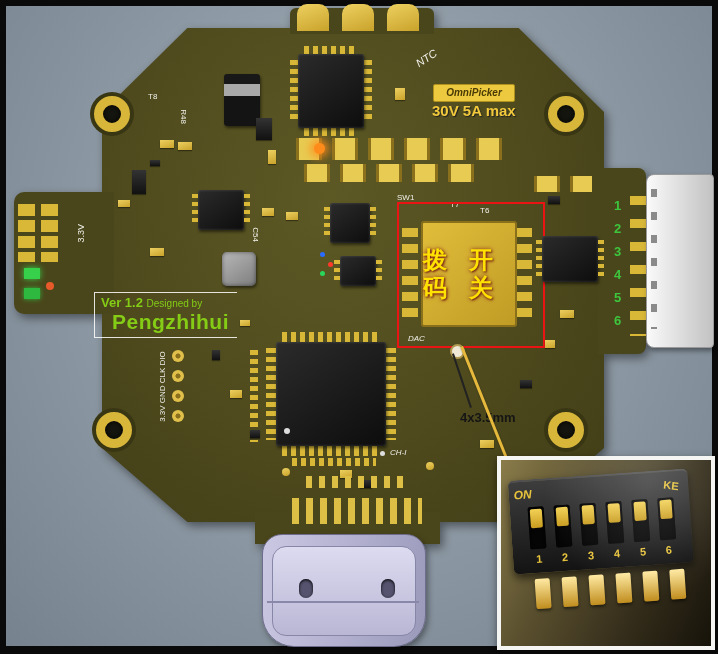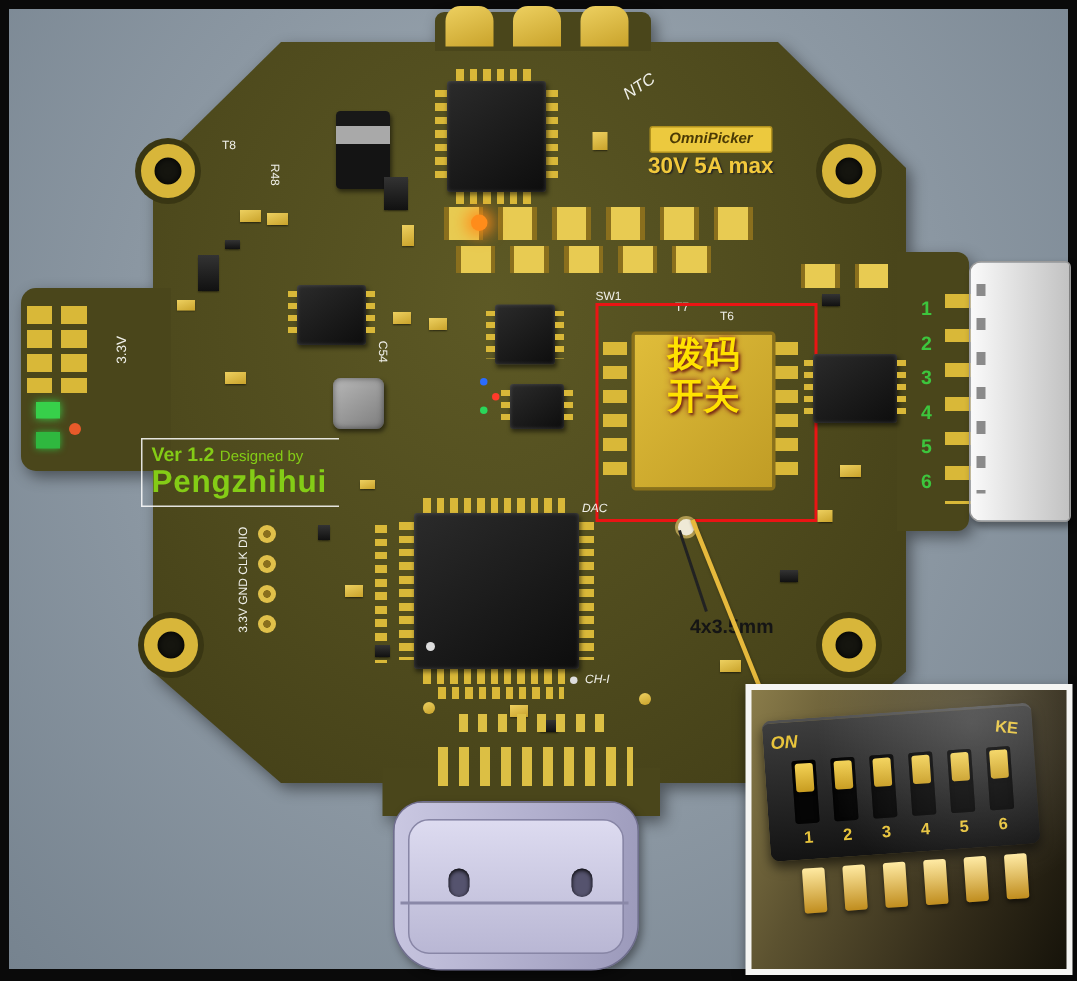--- a/index.html
+++ b/index.html
@@ -101,21 +101,21 @@
   <div class="a chip chip-lr" style="left:340px;top:256px;width:36px;height:30px;"></div>
   <div class="a dot" style="left:320px;top:252px;width:5px;height:5px;background:#2a6cff;"></div>
   <div class="a dot" style="left:328px;top:262px;width:5px;height:5px;background:#ff3a2a;"></div>
   <div class="a dot" style="left:320px;top:271px;width:5px;height:5px;background:#2ad65a;"></div>
 
   <div class="a verblock" style="left:94px;top:292px;">
     <div style="font-size:13px;font-weight:bold;">
       <span>Ver 1.2</span>
       <span style="font-size:10px;font-weight:normal;">Designed by</span>
     </div>
-    <div style="font-size:21px;font-weight:bold;letter-spacing:.5px;">Pengzhihui</div>
+    <div style="font-size:21px;font-weight:bold;letter-spacing:.5px;margin-left:11px;">Pengzhihui</div>
   </div>
 
   <div class="a t" style="left:117px;top:382px;width:90px;font-size:8px;text-align:center;transform:rotate(-90deg);">3.3V GND CLK DIO</div>
   <div class="a dot" style="left:172px;top:350px;width:12px;height:12px;background:radial-gradient(circle,#8a6f1d 0 28%,#e0c04a 32%);"></div>
   <div class="a dot" style="left:172px;top:370px;width:12px;height:12px;background:radial-gradient(circle,#8a6f1d 0 28%,#e0c04a 32%);"></div>
   <div class="a dot" style="left:172px;top:390px;width:12px;height:12px;background:radial-gradient(circle,#8a6f1d 0 28%,#e0c04a 32%);"></div>
   <div class="a dot" style="left:172px;top:410px;width:12px;height:12px;background:radial-gradient(circle,#8a6f1d 0 28%,#e0c04a 32%);"></div>
 
   <div class="a pinh" style="left:282px;top:332px;width:98px;height:10px;"></div>
   <div class="a pinh" style="left:282px;top:446px;width:98px;height:10px;"></div>
@@ -125,29 +125,29 @@
   <div class="a dot" style="left:284px;top:428px;width:6px;height:6px;background:#ddd;"></div>
   <div class="a pinv" style="left:250px;top:350px;width:8px;height:92px;"></div>
   <div class="a pinh" style="left:292px;top:458px;width:84px;height:8px;"></div>
 
   <div class="a t" style="left:397px;top:193px;font-size:8px;">SW1</div>
   <div class="a t" style="left:450px;top:200px;font-size:8px;">T7</div>
   <div class="a t" style="left:480px;top:206px;font-size:8px;">T6</div>
   <div class="a" style="left:402px;top:228px;width:16px;height:92px;background:repeating-linear-gradient(to bottom,#d9b838 0 9px,rgba(0,0,0,0) 9px 16px);"></div>
   <div class="a" style="left:516px;top:228px;width:16px;height:92px;background:repeating-linear-gradient(to bottom,#d9b838 0 9px,rgba(0,0,0,0) 9px 16px);"></div>
   <div class="a" style="left:421px;top:221px;width:92px;height:102px;border-radius:3px;border:2px solid #8a701a;
-       background:linear-gradient(135deg,#e0bd3a,#c09c25);display:flex;flex-direction:column;align-items:center;
+       background:linear-gradient(135deg,#e0bd3a,#c09c25);display:flex;flex-direction:row;align-items:center;justify-content:center;
        font-size:24px;font-weight:bold;color:#ffe200;text-shadow:0 0 4px #8a2a1a,1px 1px 2px #6a2010;line-height:1.15;">
     <span>拨码</span>
     <span>开关</span>
   </div>
   <div class="a redbox" style="left:397px;top:202px;width:144px;height:142px;"></div>
 
   <div class="a chip chip-lr" style="left:542px;top:236px;width:56px;height:46px;"></div>
-  <div class="a t" style="left:388px;top:334px;font-size:8px;font-style:italic;">DAC</div>
+  <div class="a t" style="left:408px;top:334px;font-size:8px;font-style:italic;">DAC</div>
   <div class="a dot" style="left:450px;top:344px;width:11px;height:11px;background:#efe9d6;border:2px solid #b09a50;"></div>
 
   <div class="a" style="left:614px;top:198px;width:14px;color:#3dc53d;font-size:13px;font-weight:bold;">1</div>
   <div class="a" style="left:614px;top:221px;width:14px;color:#3dc53d;font-size:13px;font-weight:bold;">2</div>
   <div class="a" style="left:614px;top:244px;width:14px;color:#3dc53d;font-size:13px;font-weight:bold;">3</div>
   <div class="a" style="left:614px;top:267px;width:14px;color:#3dc53d;font-size:13px;font-weight:bold;">4</div>
   <div class="a" style="left:614px;top:290px;width:14px;color:#3dc53d;font-size:13px;font-weight:bold;">5</div>
   <div class="a" style="left:614px;top:313px;width:14px;color:#3dc53d;font-size:13px;font-weight:bold;">6</div>
   <div class="a" style="left:630px;top:196px;width:18px;height:140px;background:repeating-linear-gradient(to bottom,#d9b838 0 9px,rgba(0,0,0,0) 9px 23px);"></div>
   <div class="a" style="left:646px;top:174px;width:66px;height:172px;border-radius:8px 4px 4px 8px;border:1px solid #9a9a9a;

